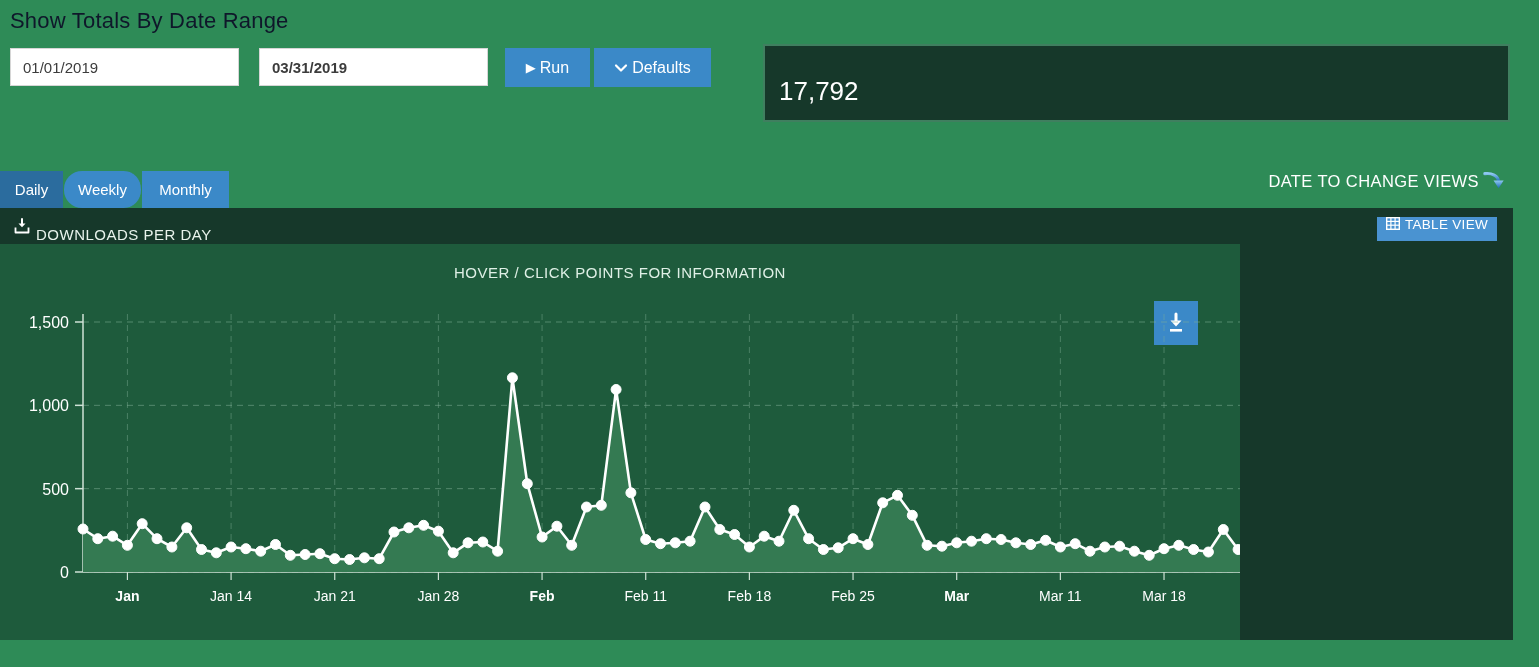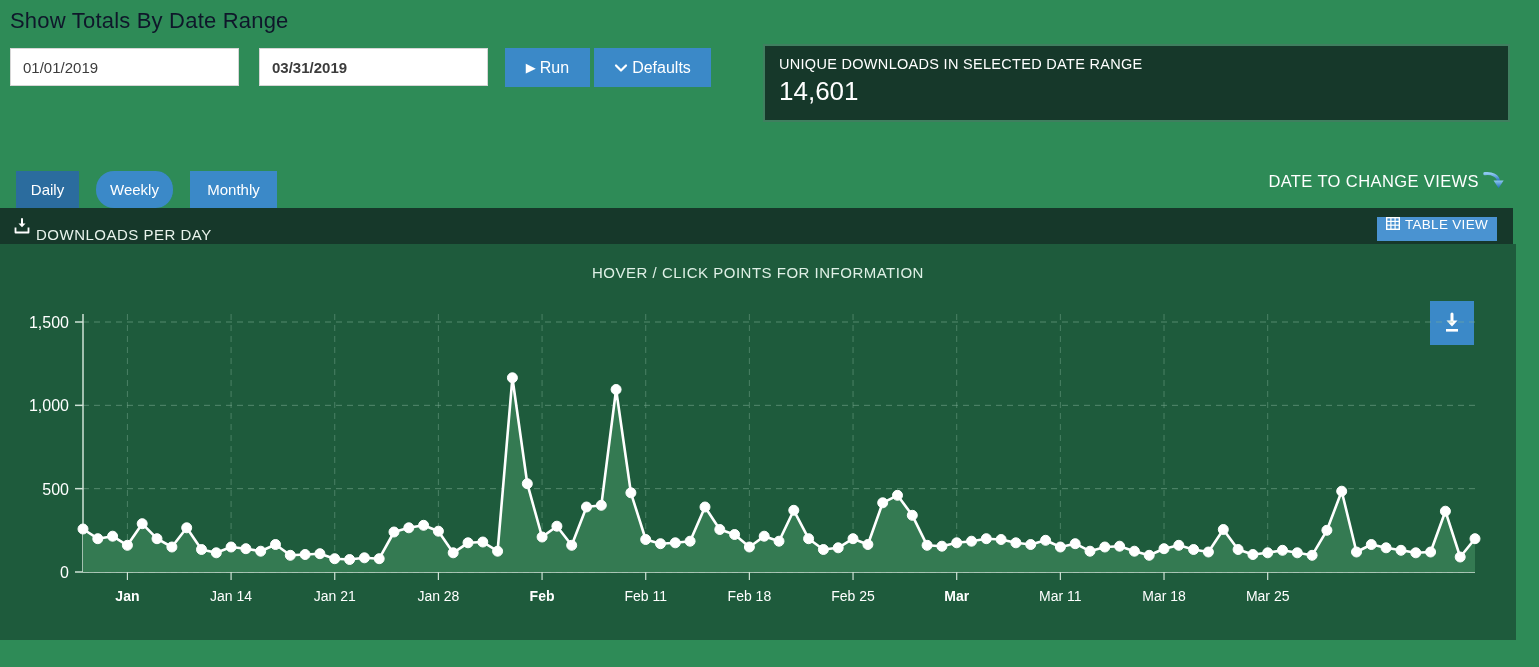--- a/index.html
+++ b/index.html
@@ -108,21 +108,20 @@
     height: 37px;
     display: flex;
     align-items: center;
     justify-content: center;
     color: #ffffff;
     font-size: 15px;
     background: #3b89c8;
     border-right: 1px solid #2e8b57;
     cursor: pointer;
     box-sizing: border-box;
-    margin-left: 16px;
   }
   .tab.active { background: #2b6c9e; }
   #tab-daily { width: 64px; }
   #tab-weekly { width: 78px; border-radius: 18px; }
   #tab-monthly { width: 88px; text-align: center; }
 
   .change-views {
     position: absolute;
     right: 60px;
     top: 172px;
@@ -186,21 +185,21 @@
     font-family: "Liberation Sans", sans-serif;
     letter-spacing: .3px;
   }
   .grid-glyph { font-size: 13px; line-height: 1; }
 
   
   .chart-wrap {
     position: absolute;
     left: 0;
     top: 36px;
-    width: 1516px;
+    width: 1240px;
     height: 396px;
     background: #1e5b3c;
     overflow: hidden;
   }
   .chart-hint {
     position: absolute;
     left: 0;
     right: 0;
     top: 20px;
     text-align: center;
@@ -247,22 +246,21 @@
   </button>
 
   <button id="defaults-button" class="btn-blue">
     <svg width="14" height="14" viewBox="0 0 14 14">
       <path d="M2 4.5 L7 9.5 L12 4.5" fill="none" stroke="#ffffff" stroke-width="2.2" stroke-linecap="round" stroke-linejoin="round"></path>
     </svg>
     <span>Defaults</span>
   </button>
 
   <div class="kpi-card">
-    <div class="kpi-label">UNIQUE DOWNLOADS IN SELECTED DATE RANGE</div>
-    <div class="kpi-value">14,601</div>
+    <div class="kpi-value">17,792</div>
   </div>
 
   <div class="tabs">
     <div id="tab-daily" class="tab active">
       <span>Daily</span>
     </div>
     <div id="tab-weekly" class="tab">
       <span>Weekly</span>
     </div>
     <div id="tab-monthly" class="tab">

